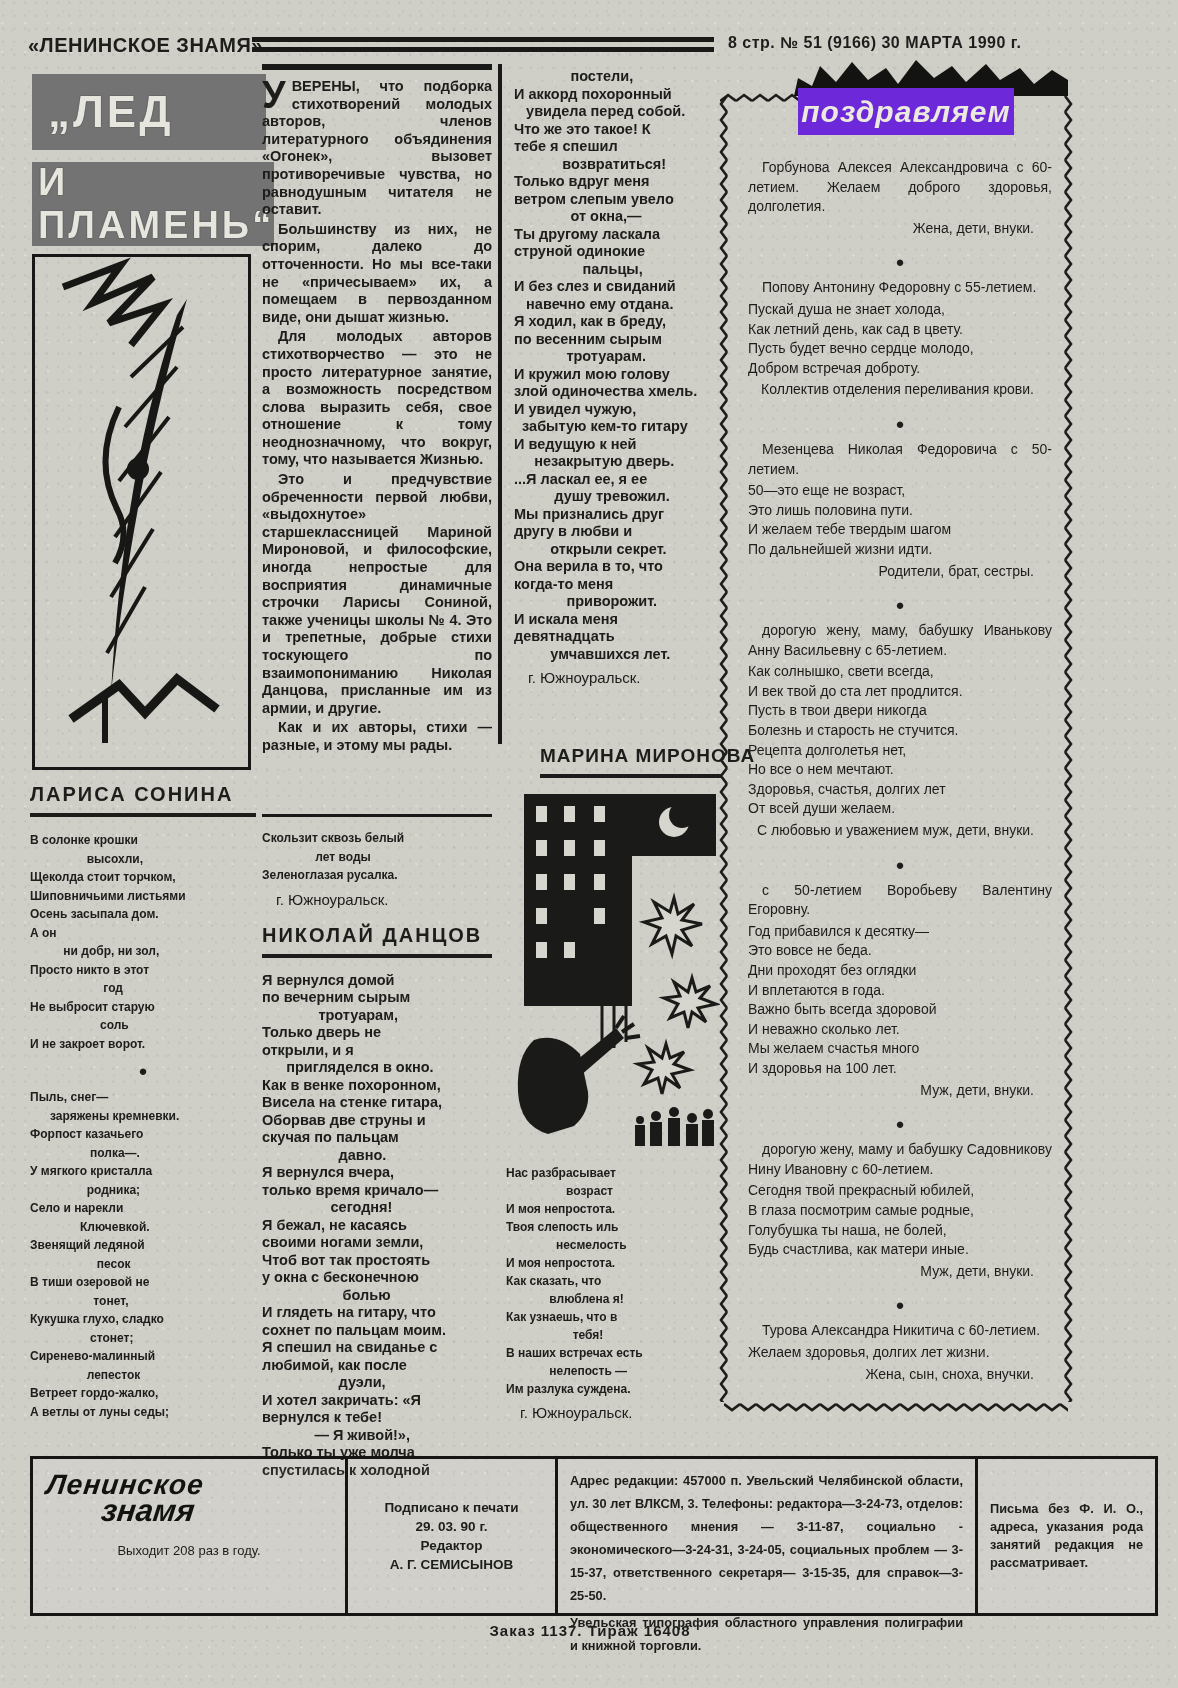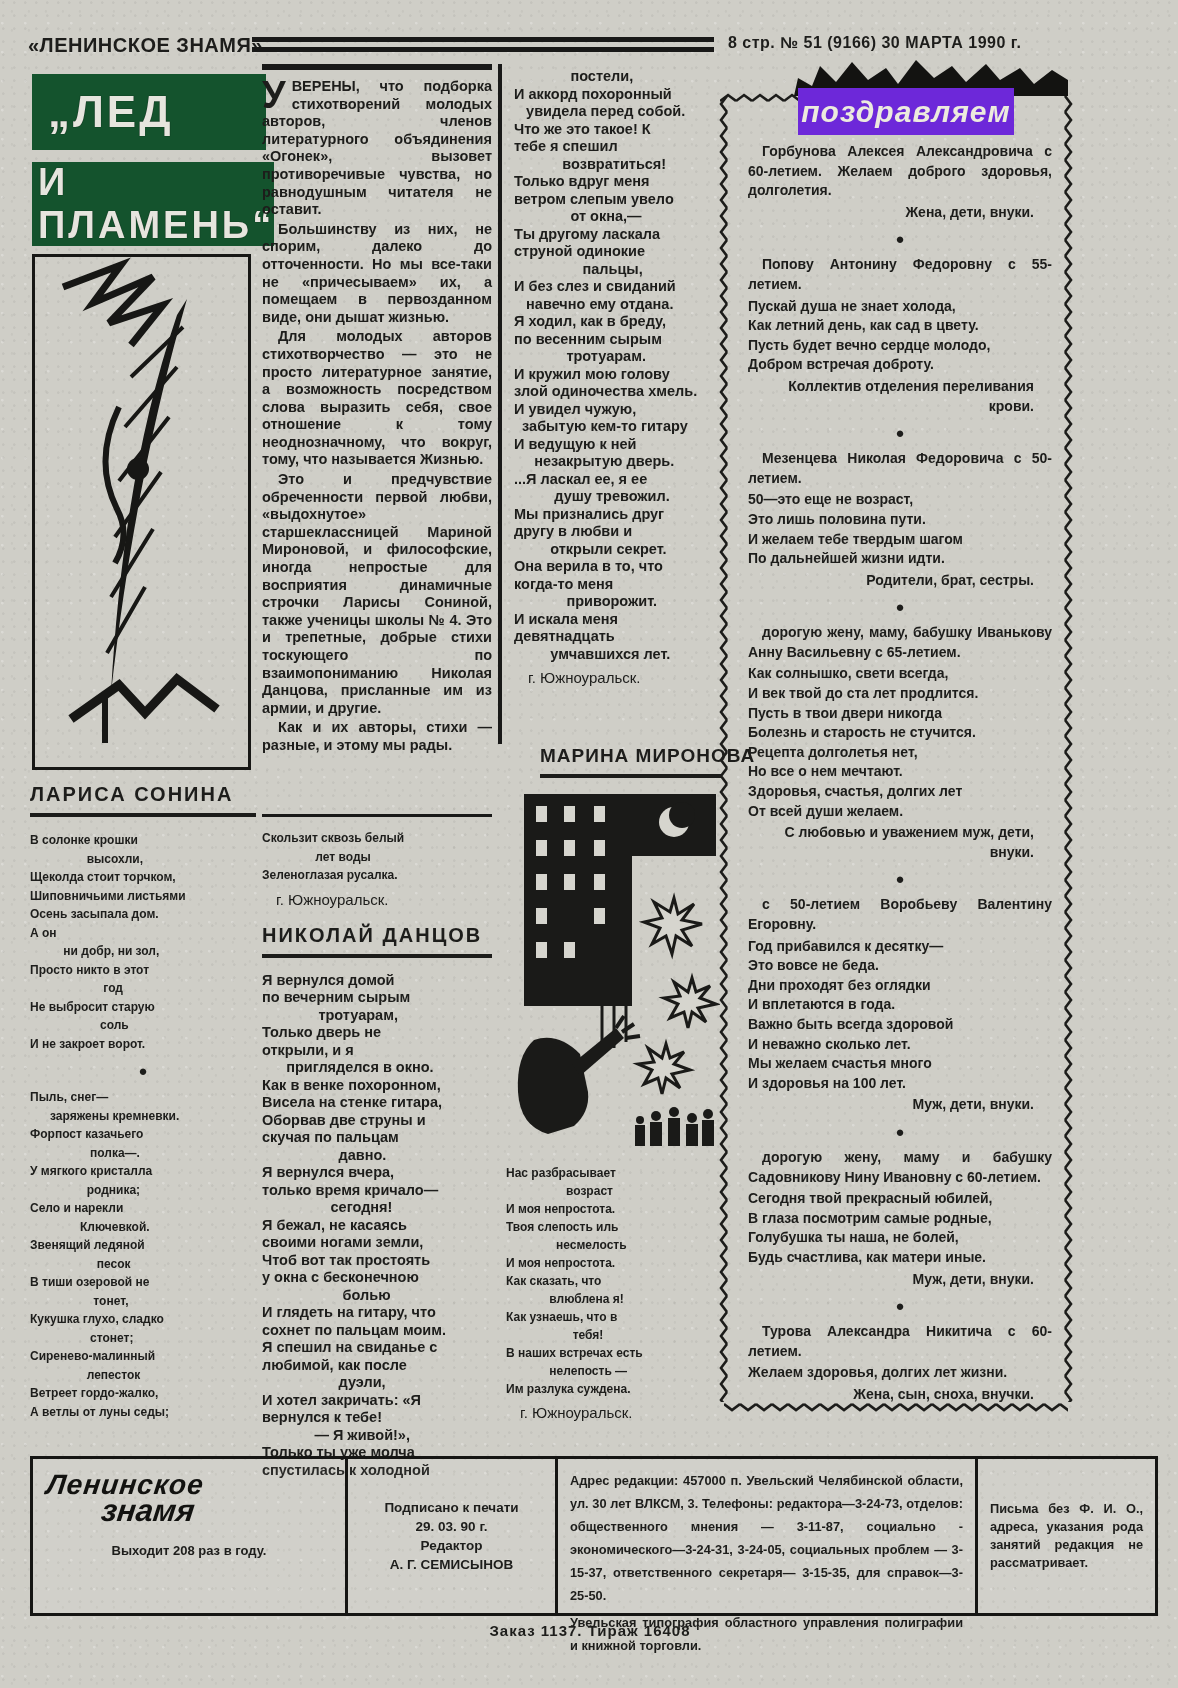--- a/index.html
+++ b/index.html
@@ -10,56 +10,56 @@
     background-image:
       radial-gradient(circle at 30% 20%, rgba(0,0,0,.05) 1px, transparent 1.6px),
       radial-gradient(circle at 70% 60%, rgba(0,0,0,.04) 1px, transparent 1.5px),
       radial-gradient(circle at 10% 80%, rgba(255,255,255,.25) 1px, transparent 1.6px);
     background-size:11px 13px,17px 19px,23px 29px;
   }
   .abs{position:absolute;}
   .masthead{font-weight:bold;font-size:20px;letter-spacing:.5px;}
   .double-rule{border-top:5px solid #191918;border-bottom:5px solid #191918;height:5px;}
   .issue-info{font-weight:bold;font-size:16px;letter-spacing:.5px;}
-  .title-block{background:#14532d;color:#e6e5de;font-weight:bold;display:flex;align-items:center;
+  .title-block{background:#737373;color:#e6e5de;font-weight:bold;display:flex;align-items:center;
     letter-spacing:3px;text-shadow:0 0 1px #000;}
   .illu-box{border:3px solid #171715;}
   .intro{border-top:6px solid #191918;padding-top:8px;font-weight:bold;font-size:14.5px;
     line-height:17.6px;text-align:justify;}
   .intro p{margin:0 0 2px 0;text-indent:16px;}
   .intro p.p-first{text-indent:0;}
   .dropcap{float:left;font-size:38px;line-height:30px;font-weight:bold;margin:2px 6px 0 0;}
   .vrule{background:#191918;}
   .poem{white-space:pre-wrap;font-weight:bold;font-size:12px;line-height:18.5px;}
   .poem.small{font-size:14.5px;line-height:17.5px;}
   .city{font-weight:normal;font-size:15px;padding-left:14px;margin-top:6px;}
   .section-heading{font-weight:bold;font-size:20px;letter-spacing:2px;
     border-bottom:4px solid #1c1c1a;padding-bottom:7px;margin-bottom:14px;white-space:nowrap;}
   .sep-dot{text-align:center;font-size:15px;line-height:15px;margin:10px 0;}
   .top-rule{border-top:3px solid #191918;margin-bottom:12px;}
   
   .congrats{padding:48px 16px 8px 24px;box-sizing:border-box;}
   .congrats-band{position:absolute;top:-6px;left:74px;width:216px;height:47px;background:#6d28d9;
     color:#eceade;display:flex;align-items:center;justify-content:center;font-weight:bold;
     font-style:italic;font-size:30px;letter-spacing:1px;z-index:3;}
-  .entry{font-size:14px;line-height:19.6px;font-weight:bold;}
+  .entry{font-size:14px;line-height:19.6px;font-weight:normal;margin-top:16px;}
   .entry .lead{text-align:justify;text-indent:14px;margin:0;}
   .entry .cpoem{white-space:pre-line;margin:2px 0 0 0;}
   .entry .cpoem:empty{display:none;}
   .entry .sig{text-align:right;padding-right:18px;margin:2px 0 0 0;}
   .entry .sep-dot{margin:9px 0;}
   .congrats .entry:first-of-type .sep-dot{display:none;}
   
   .footer-table{border:3px solid #151513;display:flex;background:rgba(255,255,255,.06);}
   .fcell{border-right:3px solid #151513;box-sizing:border-box;padding:10px 12px;}
   .fcell:last-child{border-right:none;}
   .footer-logo{font-weight:bold;font-style:italic;transform:skewX(-7deg);color:#121210;}
   .footer-logo .l1{font-size:28px;letter-spacing:1px;}
   .footer-logo .l2{font-size:31px;margin-left:58px;margin-top:-8px;}
-  .freq{font-weight:bold;font-size:13px;text-align:center;margin-top:14px;}
+  .freq{font-weight:normal;font-size:13px;text-align:center;margin-top:14px;}
   .fc2{font-weight:bold;font-size:13.5px;text-align:center;line-height:19px;display:flex;
     flex-direction:column;justify-content:center;}
   .fc3{font-weight:bold;font-size:12.8px;line-height:23px;text-align:justify;}
   .fc3 .typog{margin-top:4px;}
   .fc4{font-weight:bold;font-size:12.8px;line-height:18px;text-align:justify;display:flex;
     flex-direction:column;justify-content:center;}
   .order-line{font-weight:bold;font-size:15px;letter-spacing:1px;text-align:center;}
 </style>
 </head>
 <body>

